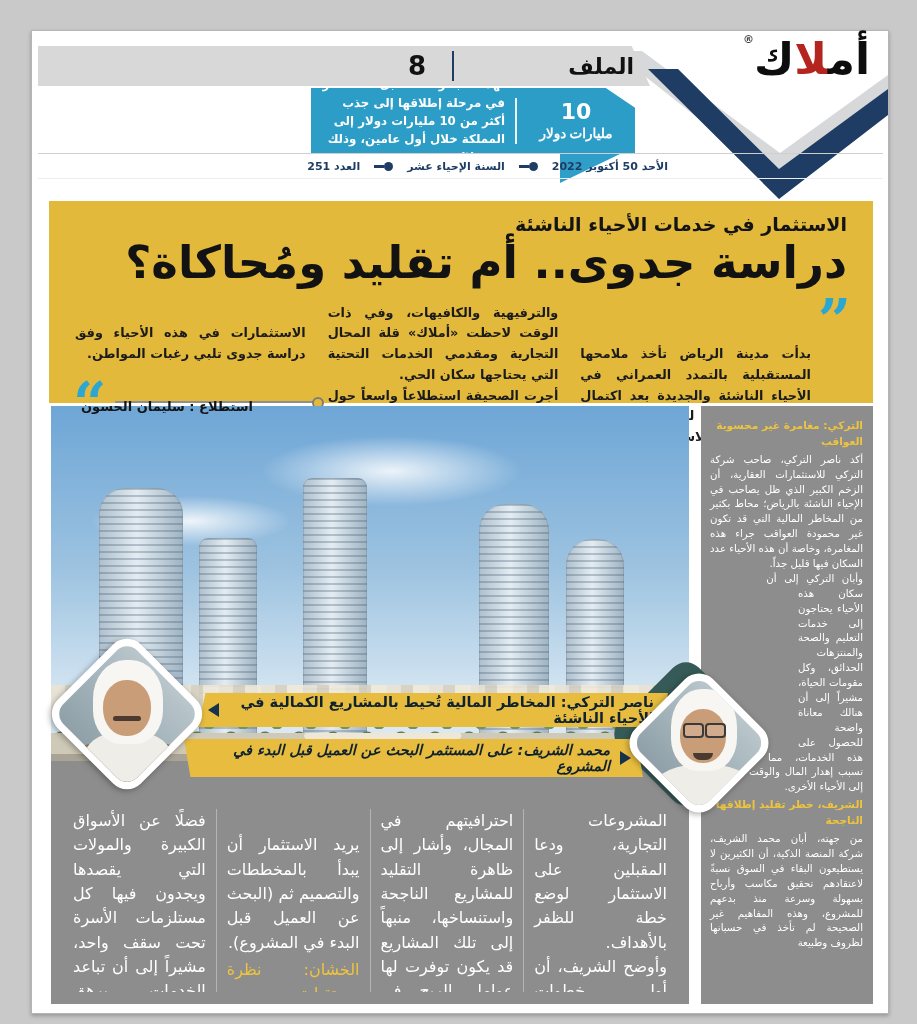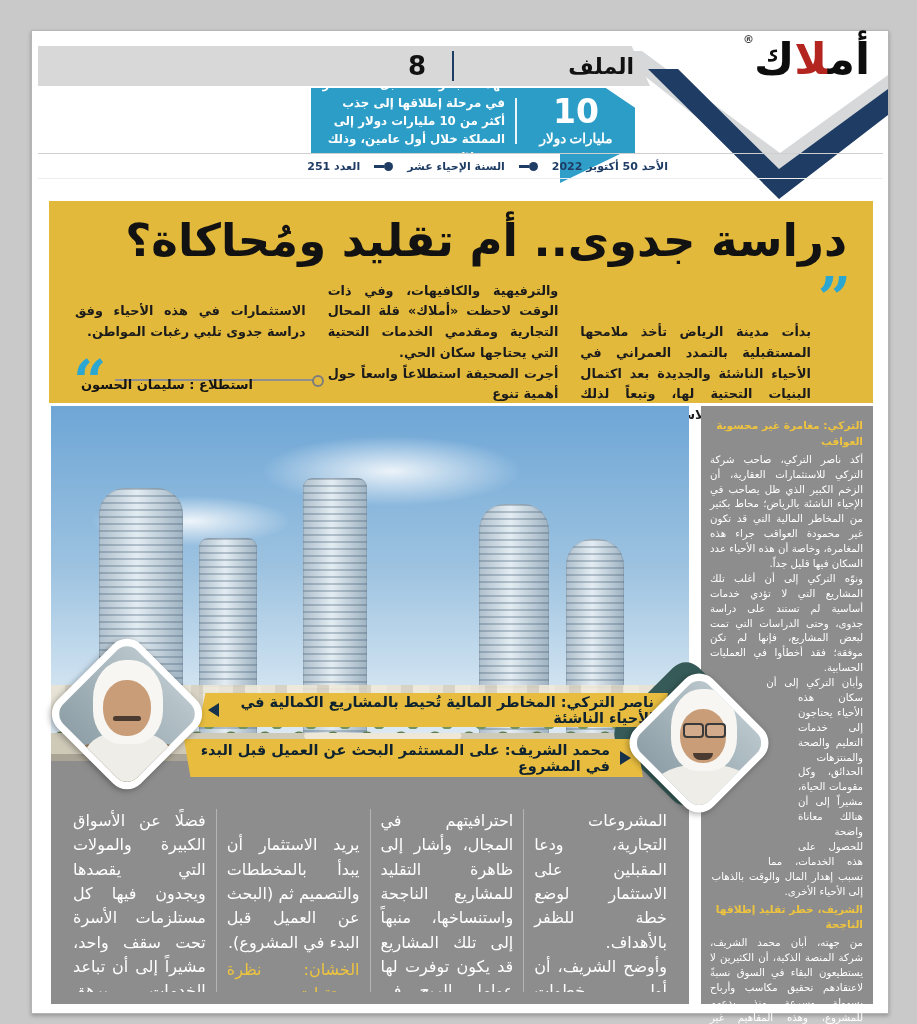--- a/index.html
+++ b/index.html
@@ -24,21 +24,21 @@
   .pagenum-div{width:2px;height:30px;background:#1e3c64;}
   .logo{right:18px;top:2px;font-size:44px;font-weight:900;color:#0d0d0d;letter-spacing:-2px;}
   .logo .red{color:#b3251e;font-weight:900;}
   .logo .reg{font-size:11px;vertical-align:top;color:#444;}
   .chev-svg{right:0;top:20px;width:330px;height:165px;}
   
   .bluebox{background:#2b9dc6;color:#fff;}
   .statbox{left:279px;top:57px;width:324px;height:66px;display:flex;align-items:center;
     clip-path:polygon(0 0,91% 0,100% 30%,100% 100%,0 100%);}
   .statnum{width:118px;text-align:center;flex:none;}
-  .statnum .n{font-size:33px;font-weight:900;line-height:1;display:block;}
+  .statnum .n{font-size:22px;font-weight:900;line-height:1;display:block;}
   .statnum .u{font-size:13.5px;font-weight:bold;display:block;margin-top:2px;font-family:Liberation Serif, serif;}
   .statdiv{width:2px;height:46px;background:#ffffff;flex:none;opacity:.9;}
   .stattext{flex:1;font-size:11.8px;font-weight:bold;line-height:1.55;padding:0 10px;text-align:right;}
   .sidebox{left:5px;top:62px;width:256px;height:60px;font-size:11.5px;font-weight:bold;
     line-height:1.55;padding:6px 12px;box-sizing:border-box;text-align:right;}
   .daterow{left:6px;top:122px;width:845px;height:26px;border-top:1px solid #cfcfcf;border-bottom:1px solid #ededed;
     display:flex;align-items:center;gap:14px;color:#1e3c64;font-size:11px;font-weight:bold;
     padding-right:215px;box-sizing:border-box;}
   .kdot{display:inline-flex;align-items:center;}
   .kdot::before{content:"";width:9px;height:9px;border-radius:50%;background:#1e3c64;display:inline-block;}
@@ -90,21 +90,21 @@
   .bcol{flex:1;color:#fff;font-size:16px;line-height:1.52;text-align:justify;white-space:pre-line;
     overflow:hidden;padding:0 10px;}
   .bcol + .bcol{border-right:1px solid rgba(255,255,255,.35);}
   .bcol .sub{color:#eec43e;font-weight:normal;white-space:normal;display:block;margin:3px 0;}
   
   .banner{background:#e8bd3f;color:#0f2230;font-weight:bold;font-size:14.5px;display:flex;
     align-items:center;box-sizing:border-box;z-index:6;}
   .banner1{left:166px;top:662px;width:470px;height:34px;padding:0 14px 0 10px;
     clip-path:polygon(1.6% 0,100% 0,98.6% 100%,0 100%);justify-content:flex-start;gap:10px;}
   .banner2{left:152px;top:708px;width:459px;height:38px;padding:0 12px;
-    clip-path:polygon(0 0,98.6% 0,100% 100%,1.4% 100%);justify-content:flex-start;gap:10px;}
+    clip-path:polygon(0 0,98.6% 0,100% 100%,1.4% 100%);justify-content:flex-start;gap:10px;font-style:italic;}
   .tri-right{width:0;height:0;border-top:7px solid transparent;border-bottom:7px solid transparent;
     border-right:11px solid #16324c;flex:none;}
   .tri-left{width:0;height:0;border-top:7px solid transparent;border-bottom:7px solid transparent;
     border-left:11px solid #16324c;flex:none;}
   
   .diamond{width:118px;height:118px;border-radius:20px;transform:rotate(45deg);z-index:7;
     background:#fff;box-shadow:0 2px 6px rgba(0,0,0,.35);}
   .diamond .inner{position:absolute;inset:7px;border-radius:14px;overflow:hidden;
     background:linear-gradient(180deg,#b9c6cc,#8fa0a8);}
   .diamond .scene{position:absolute;inset:-30px;transform:rotate(-45deg);}
@@ -152,20 +152,21 @@
 
   <div class="abs daterow">
     <span>الأحد 50 أكتوبر 2022</span>
     <span class="kdot"></span>
     <span>السنة الإحياء عشر</span>
     <span class="kdot"></span>
     <span>العدد 251</span>
   </div>
 
   <div class="abs yellowbox">
+    <div class="kicker">الاستثمار في خدمات الأحياء الناشئة</div>
     <div class="headline">دراسة جدوى.. أم تقليد ومُحاكاة؟</div>
     <div class="introrow">
       <div class="introcol first">
         <span class="qmark q-open">”</span>
         <span>بدأت مدينة الرياض تأخذ ملامحها المستقبلية بالتمدد العمراني في الأحياء الناشئة والجديدة بعد اكتمال البنيات التحتية لها، وتبعاً لذلك نشطت حركة الاستثمار في هذه المناطق، وخاصة مشاريع الخدمات الكمالية</span>
       </div>
       <div class="introcol">والترفيهية والكافيهات، وفي ذات الوقت لاحظت «أملاك» قلة المحال التجارية ومقدمي الخدمات التحتية التي يحتاجها سكان الحي.
 أجرت الصحيفة استطلاعاً واسعاً حول أهمية تنوع</div>
       <div class="introcol">
         <span>الاستثمارات في هذه الأحياء وفق دراسة جدوى تلبي رغبات المواطن.</span>
@@ -188,21 +189,20 @@
     <div class="tower round" style="left:515px;top:133px;width:58px;height:222px;"></div>
     <div class="skyline"></div>
     <div class="trees"></div>
     <div class="plaza"></div>
     <div class="road"></div>
   </div>
 
   <div class="abs rightpanel">
     <div class="sub">التركي: مغامرة غير محسوبة العواقب</div>
     <div class="para">أكد ناصر التركي، صاحب شركة التركي للاستثمارات العقارية، أن الزخم الكبير الذي ظل يصاحب في الإحياء الناشئة بالرياض؛ محاط بكثير من المخاطر المالية التي قد تكون غير محمودة العواقب جراء هذه المغامرة، وخاصة أن هذه الأحياء عدد السكان فيها قليل جداً.</div>
-    <div class="para">ونوّه التركي إلى أن أغلب تلك المشاريع التي لا تؤدي خدمات أساسية لم تستند على دراسة جدوى، وحتى الدراسات التي تمت لبعض المشاريع، فإنها لم تكن موفقة؛ فقد أخطأوا في العمليات الحسابية.</div>
     <div class="para">
       <div class="pfloat"></div>
       <span>وأبان التركي إلى أن سكان هذه الأحياء يحتاجون إلى خدمات التعليم والصحة والمنتزهات الحدائق، وكل مقومات الحياة، مشيراً إلى أن هنالك معاناة واضحة للحصول على هذه الخدمات، مما تسبب إهدار المال والوقت بالذهاب إلى الأحياء الأخرى.</span>
     </div>
     <div class="sub">الشريف، خطر تقليد إطلاقها الناجحة</div>
     <div class="para">من جهته، أبان محمد الشريف، شركة المنصة الذكية، أن الكثيرين لا يستطيعون البقاء في السوق نسبةً لاعتقادهم تحقيق مكاسب وأرباح بسهولة وسرعة منذ بدعهم للمشروع، وهذه المفاهيم غير الصحيحة لم تأخذ في حسبانها لظروف وطبيعة</div>
   </div>
 
   <div class="abs bottomgray">
     <div class="bcol">المشروعات التجارية، ودعا المقبلين على الاستثمار لوضع خطة للظفر بالأهداف.

